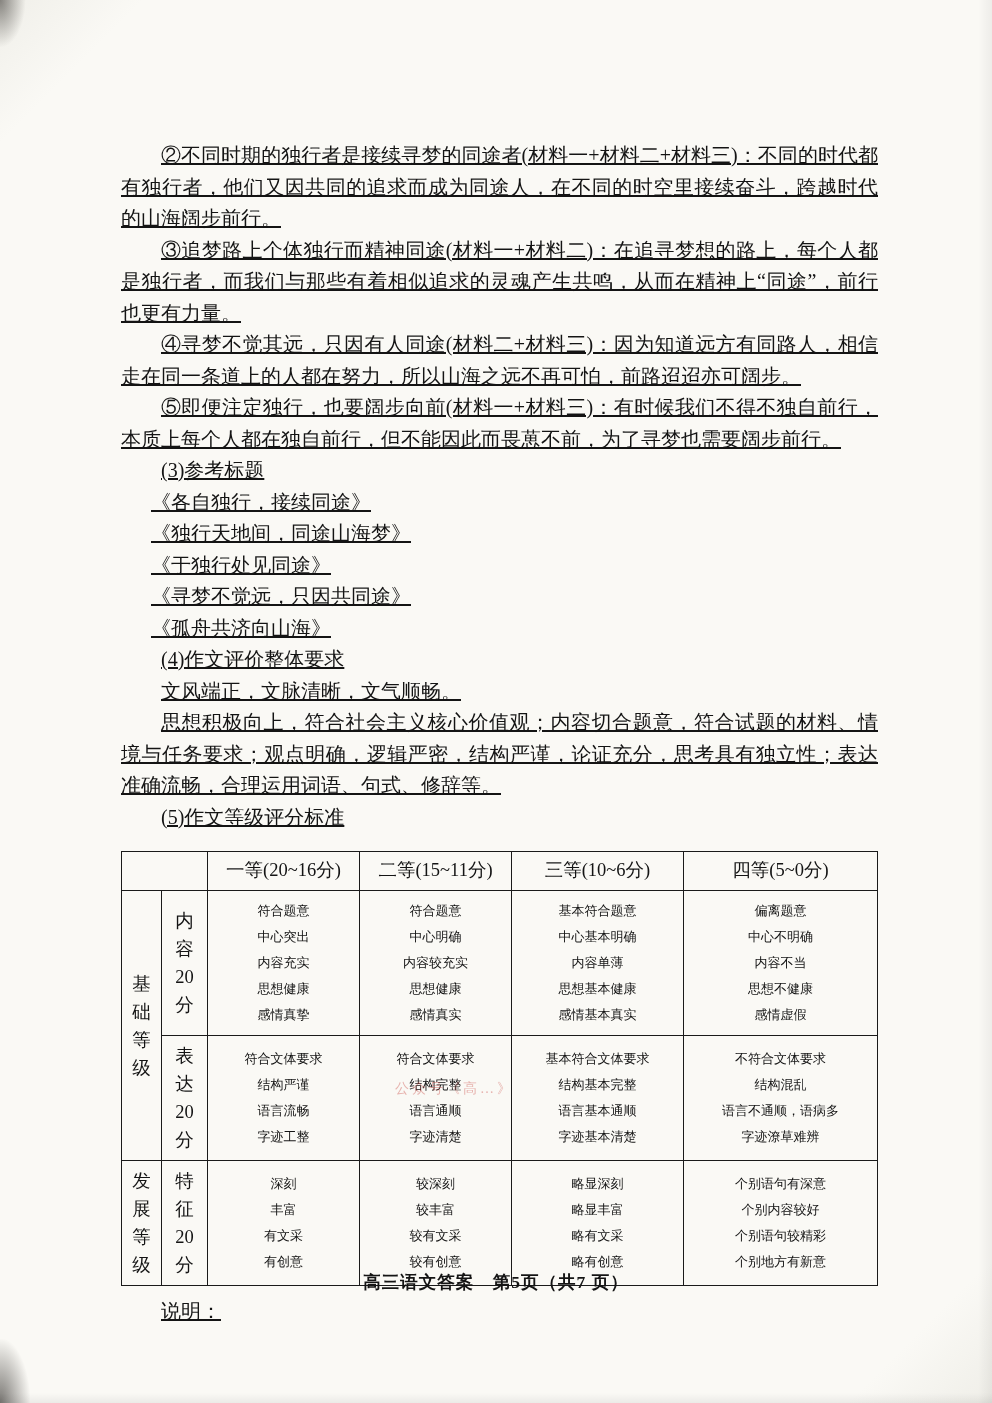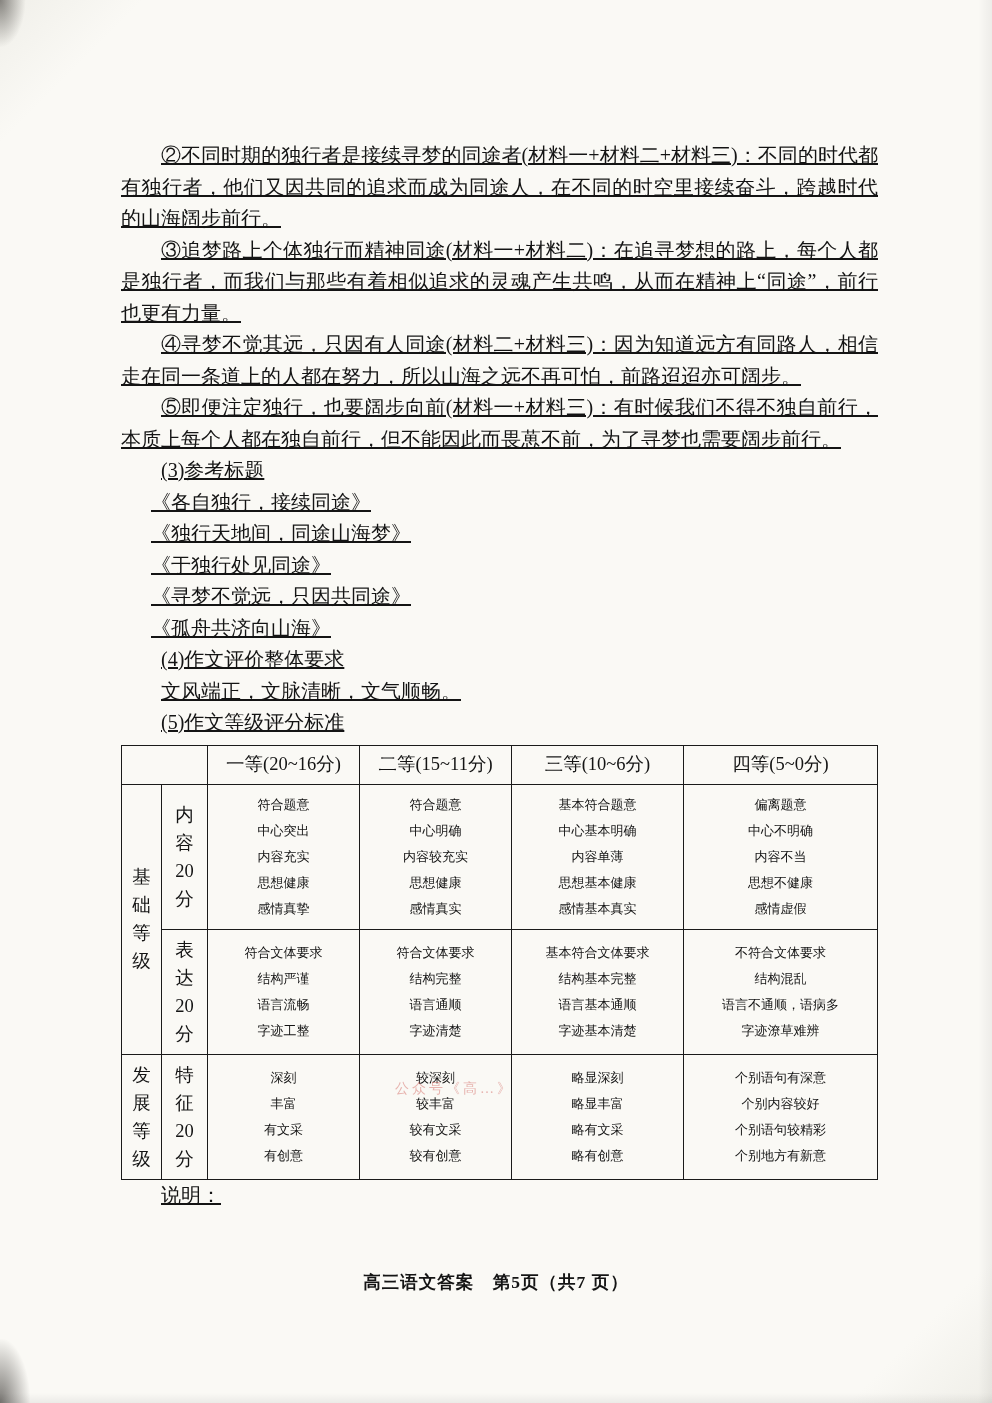--- a/index.html
+++ b/index.html
@@ -14,24 +14,24 @@
     background:linear-gradient(135deg,#f0efe9 0%,#faf9f5 6%,#faf9f5 94%,#efeee8 100%);
   }
   .content{
     position:absolute;left:121px;top:140px;width:757px;
     font-size:20px;line-height:31.5px;
   }
   p{margin:0;text-decoration:underline;}
   .para{text-indent:2em;text-align:justify;}
   .heading{text-indent:2em;}
   .title-line{text-indent:1.5em;}
-  .note{}
+  .note{margin-top:10px;}
   table.rubric{
     width:100%;border-collapse:collapse;table-layout:fixed;
-    margin-top:6px;
+    margin-top:18px;
   }
   table.rubric td{
     border:1.6px solid #1a1a1a;
     text-align:center;vertical-align:middle;
   }
   td.head-cell{font-size:18.5px;height:36px;}
   td.corner{height:36px;}
   td.cell{
     white-space:pre-line;font-size:13px;line-height:26px;padding:7px 2px;
   }
@@ -77,20 +77,21 @@
 
     <p class="heading">(3)参考标题</p>
     <p class="title-line">《各自独行，接续同途》</p>
     <p class="title-line">《独行天地间，同途山海梦》</p>
     <p class="title-line">《于独行处见同途》</p>
     <p class="title-line">《寻梦不觉远，只因共同途》</p>
     <p class="title-line">《孤舟共济向山海》</p>
 
     <p class="heading">(4)作文评价整体要求</p>
     <p class="para">文风端正，文脉清晰，文气顺畅。</p>
+    <p class="para">思想积极向上，符合社会主义核心价值观；内容切合题意，符合试题的材料、情境与任务要求；观点明确，逻辑严密，结构严谨，论证充分，思考具有独立性；表达准确流畅，合理运用词语、句式、修辞等。</p>
 
     <p class="heading">(5)作文等级评分标准</p>
 
     <table class="rubric">
       <colgroup>
         <col style="width:40px">
         <col style="width:46px">
         <col style="width:152px">
         <col style="width:152px">
         <col style="width:172px">

